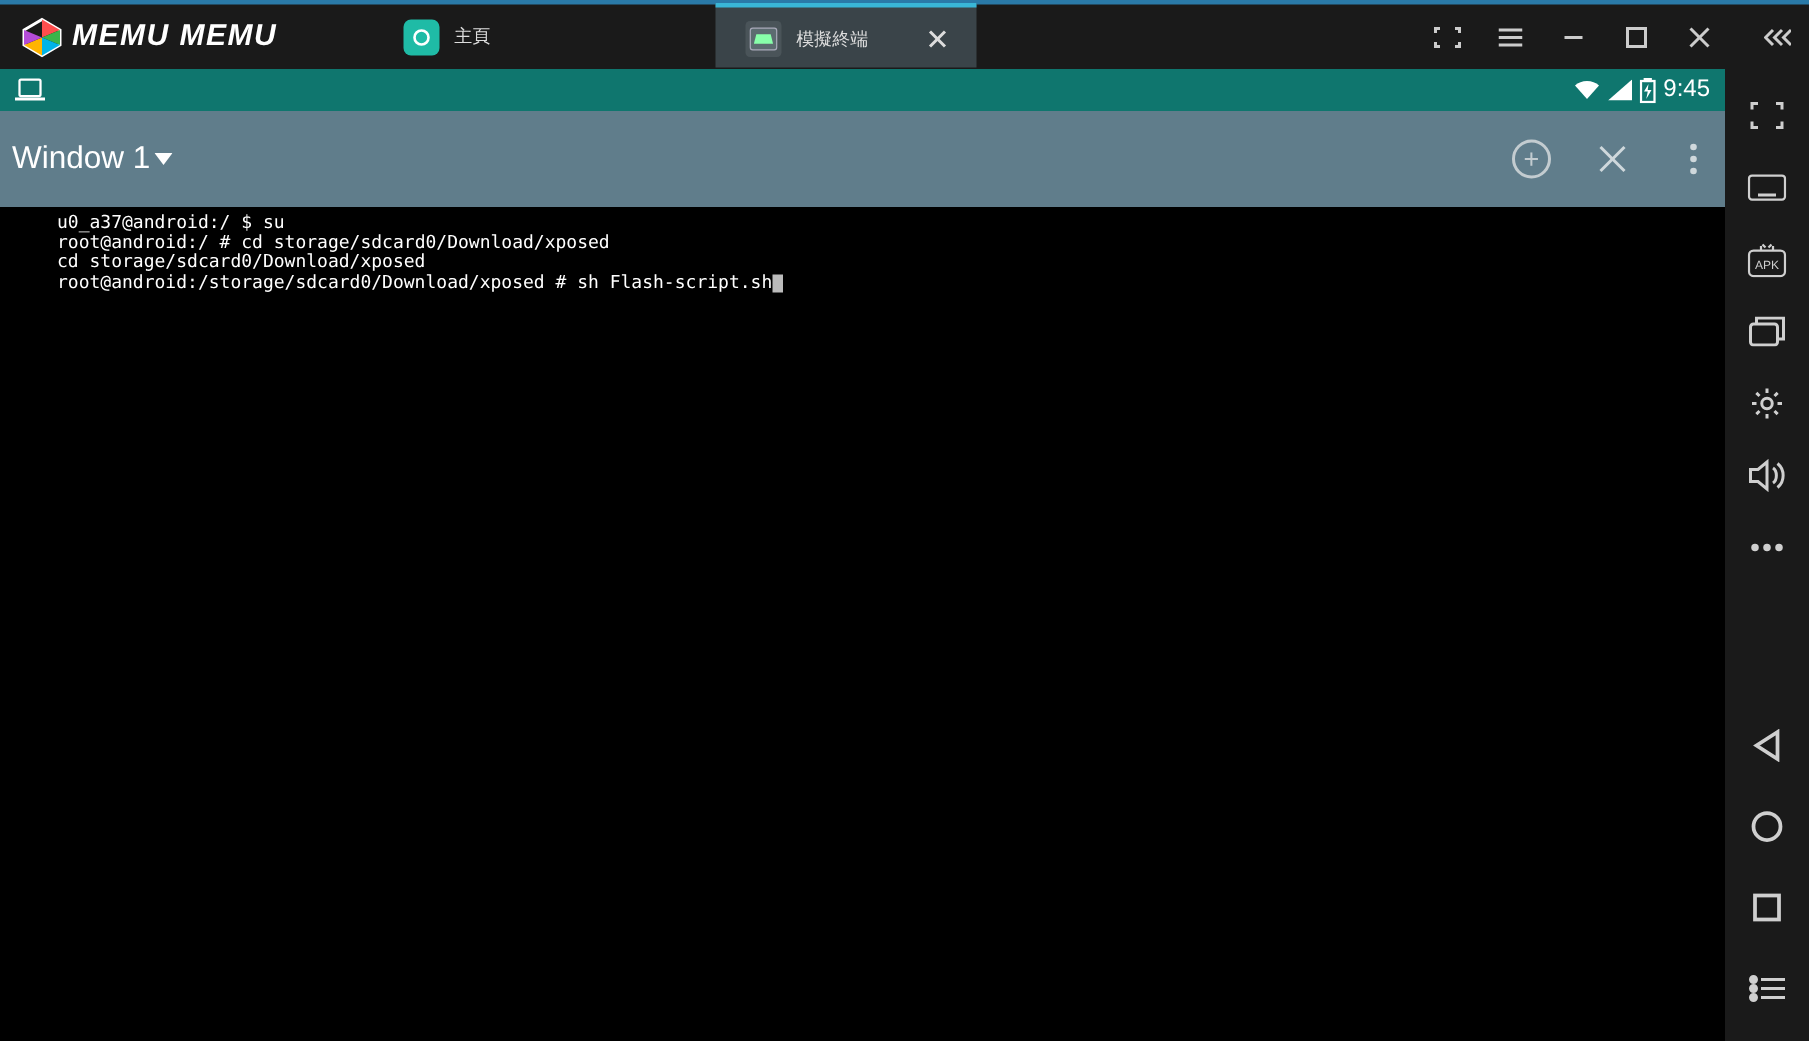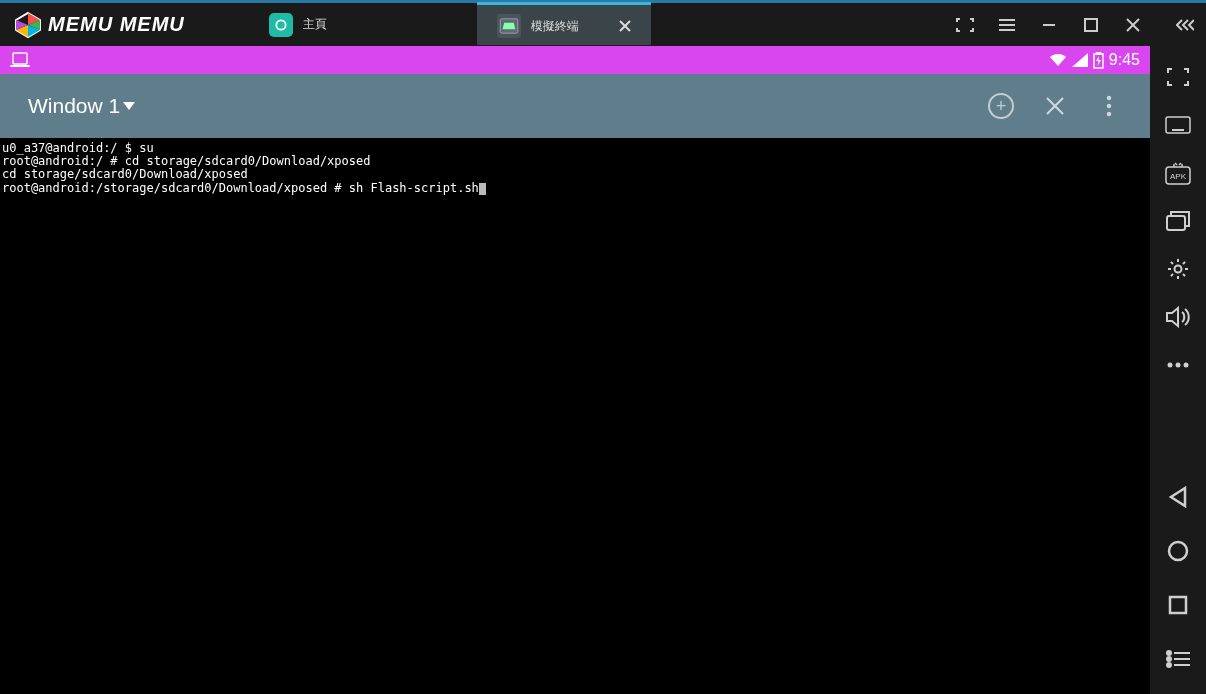--- a/index.html
+++ b/index.html
@@ -17,34 +17,34 @@
 .tab-icon { width: 24px; height: 24px; background: #1fbba6; border-radius: 5px; display:flex; align-items:center; justify-content:center; color:#fff; font-size:14px;}
 .tab-icon.term { background: #4a5459; border-radius: 3px; }
 .tab-close { margin-left: 30px; color: #ccc; font-size: 16px; }
 .titlebar-right { position: absolute; right: 10px; display: flex; align-items: center; gap: 20px; color: #ccc; }
 .titlebar-right .wbtn { width: 22px; height: 22px; display:flex; align-items:center; justify-content:center; }
 
 
 .main-region { position: absolute; top: 46px; left: 0; right: 56px; bottom: 0; background: #000; }
 
 
-.status-bar { height: 28px; background: #d946ef; display: flex; align-items: center; padding: 0 10px; color: #fff; font-size: 15px; }
+.status-bar { height: 28px; background: #0f766e; display: flex; align-items: center; padding: 0 10px; color: #fff; font-size: 15px; }
 .status-left { display: flex; align-items: center; gap: 6px; }
 .status-right { margin-left: auto; display: flex; align-items: center; gap: 5px; }
 .status-time { font-size: 16px; }
 
 
-.app-toolbar { height: 64px; background: #607d8b; display: flex; align-items: center; padding: 0 28px; color: #fff; }
+.app-toolbar { height: 64px; background: #607d8b; display: flex; align-items: center; padding: 0 8px; color: #fff; }
 .toolbar-title { font-size: 21px; display: flex; align-items: center; gap: 3px; }
 .toolbar-actions { margin-left: auto; display: flex; align-items: center; gap: 28px; }
 .toolbar-actions .act { width: 26px; height: 26px; display: flex; align-items: center; justify-content: center; color: #d5dce0;}
 .circle-plus { width: 26px; height: 26px; border: 2px solid #c3ccd0; border-radius: 50%; display:flex; align-items:center; justify-content:center; font-size:18px; color:#c3ccd0; line-height:1;}
 
 
-.terminal { background: #000; color: #fff; font-family: monospace; font-size: 12px; line-height: 1.1; padding: 4px 2px; white-space: pre; }
+.terminal { background: #000; color: #fff; font-family: monospace; font-size: 12px; line-height: 1.1; padding: 4px 2px; white-space: pre; margin-left: 36px; }
 .cursor { display:inline-block; width:7px; height:12px; background:#bbb; vertical-align: text-bottom;}
 
 
 .right-sidebar { position: absolute; top: 46px; right: 0; width: 56px; bottom: 0; background: #1a1a1a; display: flex; flex-direction: column; align-items: center;  color:#cfcfcf;}
 .sb-top { display:flex; flex-direction:column; align-items:center; gap: 22px; padding-top: 18px;}
 .sb-bottom { margin-top: auto; display:flex; flex-direction:column; align-items:center; gap: 28px; padding-bottom: 22px;}
 .sb-icon { width: 26px; height: 26px; display:flex; align-items:center; justify-content:center; }
 
 svg { display:block; }
 </style>

